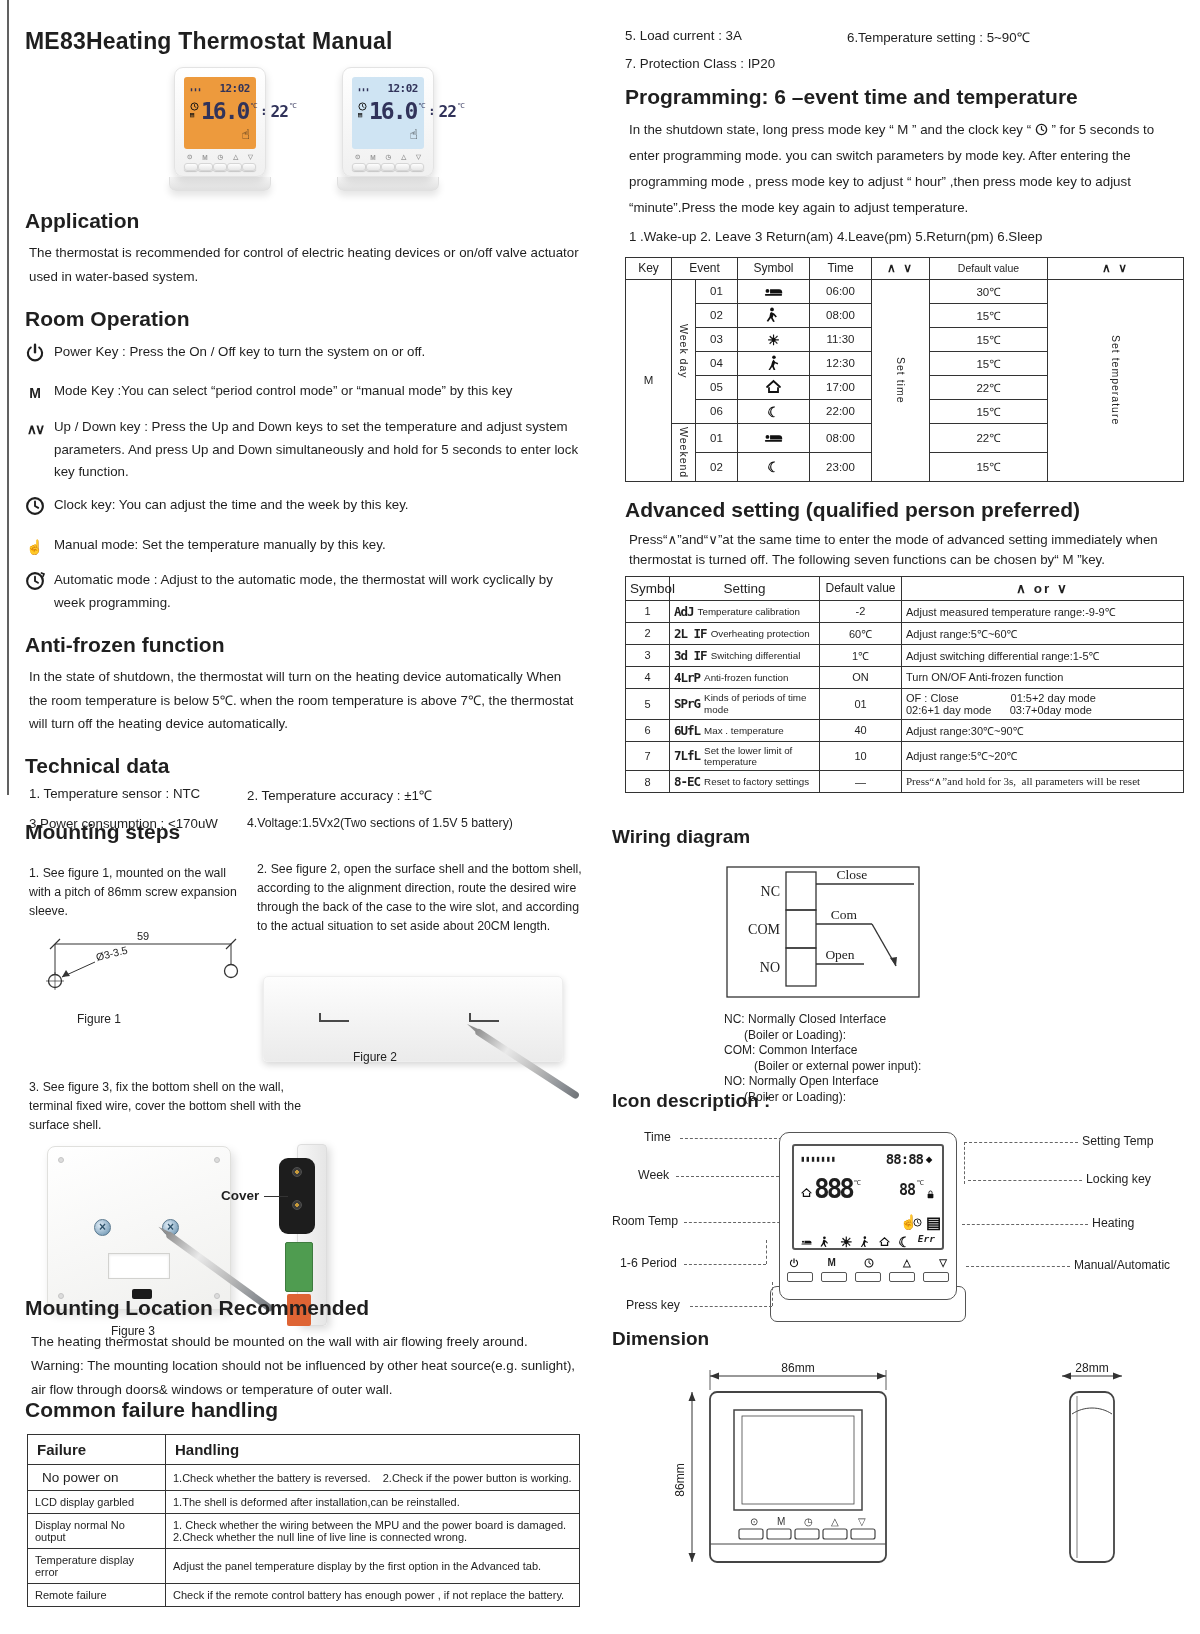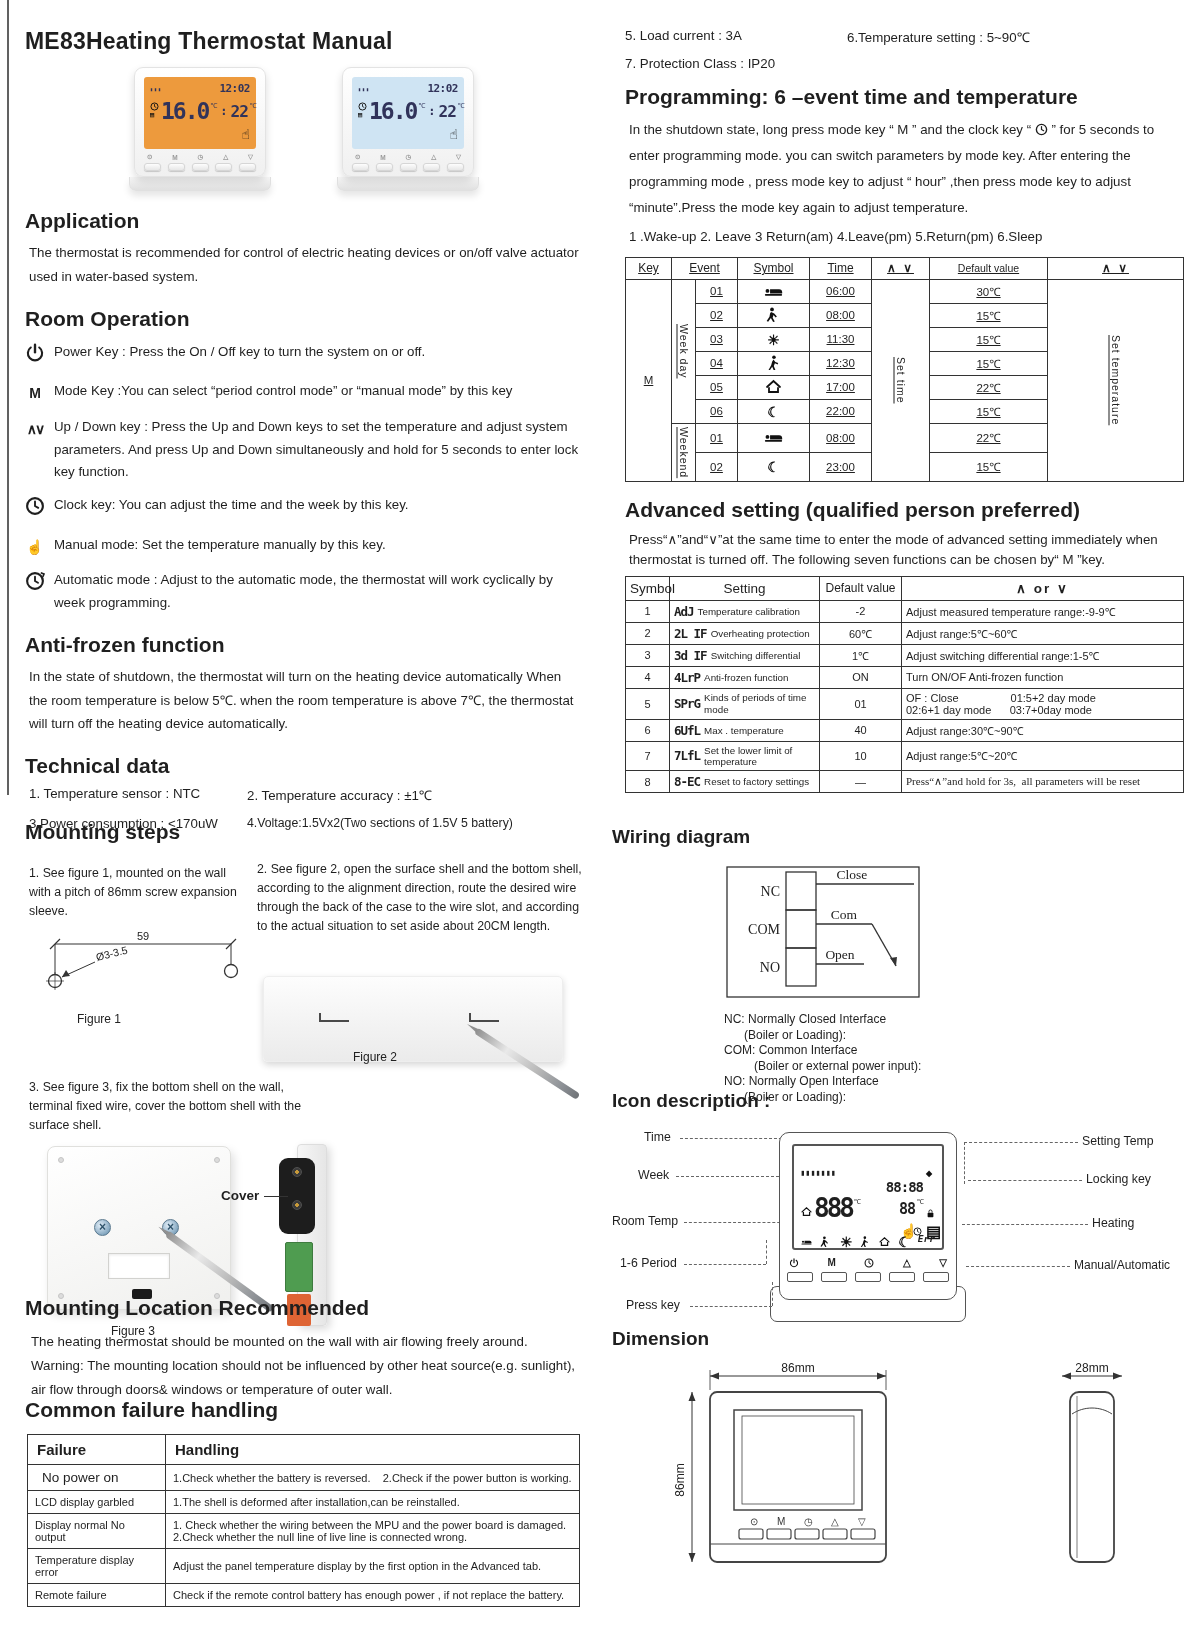--- a/index.html
+++ b/index.html
@@ -15,21 +15,21 @@
   #q-br { left:612px; top:822px; width:578px; height:808px; }
 
   .h1 { font-size:23px; font-weight:bold; text-align:left; margin:14px 0 12px; letter-spacing:.2px; }
   .h2 { font-size:21px; font-weight:bold; margin:18px 0 8px; }
   .h2.sm { font-size:19px; }
   .pbody { font-size:13.3px; line-height:1.8; padding-left:4px; }
   .pbody.tall { line-height:1.95; }
 
   
   .devrow { display:flex; justify-content:center; gap:76px; margin:4px 0 2px; }
-  .device { width:132px; }
+  .device { width:92px; }
   .dev-body { background:linear-gradient(#ffffff,#f0f0f0); border:1px solid #e3e3e3; border-radius:9px;
               box-shadow:0 4px 9px rgba(0,0,0,.14); padding:9px 9px 5px; position:relative; z-index:1; }
   .dev-screen { border-radius:3px; height:72px; padding:5px 6px 3px; color:#31335a;
                 font-family:"DejaVu Sans Mono", monospace; }
   .scr-top { display:flex; justify-content:space-between; align-items:center; }
   .scr-week { font-size:5px; letter-spacing:1px; }
   .scr-time { font-weight:bold; font-size:11px; letter-spacing:-.5px; }
   .scr-main { display:flex; align-items:center; margin-top:3px; gap:2px; }
   .scr-icons { display:flex; flex-direction:column; font-size:7px; line-height:1.3; }
   .scr-big { font-size:23px; font-weight:bold; letter-spacing:-2px; }
@@ -54,21 +54,21 @@
   .inl-ic { display:inline-block; width:13px; height:13px; vertical-align:-2px; }
   .inl-ic svg { width:100%; height:100%; }
 
   
   .tgrid { display:grid; grid-template-columns:218px 1fr; row-gap:12px; font-size:13.3px; margin-top:8px; padding-left:4px; }
   .tgrid2 { display:grid; grid-template-columns:222px 1fr; font-size:13.3px; row-gap:10px; }
   .t7 { font-size:13.3px; margin-top:10px; }
 
   
   table { border-collapse:collapse; table-layout:fixed; }
-  .ptable { width:558px; margin-top:8px;text-decoration:underline; }
+  .ptable { width:558px; margin-top:8px; }
   .ptable td { border:1px solid #333; font-size:11.5px; text-align:center; padding:3px 2px; height:24px; }
   .ptable .ph td { font-size:12px; height:22px; }
   .atable { width:558px; margin-top:6px; }
   .atable td { border:1px solid #333; font-size:11px; text-align:center; padding:3px 4px; }
   .atable .ah td { font-size:13.5px; height:24px; }
   .aset { display:flex; align-items:center; gap:4px; text-align:left; }
   .acode { font-family:"DejaVu Sans Mono", monospace; font-weight:bold; font-size:12.5px; letter-spacing:-1px; white-space:nowrap; }
   .albl { font-size:9.8px; line-height:1.15; }
   .aadj { text-align:left !important; white-space:pre-wrap; }
   .vert { writing-mode:vertical-rl; margin:0 auto; font-size:10.5px; letter-spacing:1px; white-space:nowrap; }
@@ -117,21 +117,21 @@
   .notes { font-size:12px; line-height:1.3; white-space:pre-wrap; }
 
   
   .icond { position:relative; height:198px; }
   .dev2base { position:absolute; left:158px; top:156px; width:196px; height:36px; border:1.8px solid #555; border-radius:7px; background:#fff; }
   .dev2 { position:absolute; left:167px; top:2px; width:178px; height:168px; border:1.8px solid #555; border-radius:10px; background:#fff; z-index:2; }
   .lcd2 { position:absolute; left:12px; right:12px; top:11px; height:106px; border:2.5px solid #555; border-radius:3px;
           padding:5px 7px 4px; display:flex; flex-direction:column; justify-content:space-between; }
   .lr { display:flex; align-items:center; }
   .wkbars { font-size:6.5px; letter-spacing:1.5px; }
-  .t88 { font-family:"DejaVu Sans Mono", monospace; font-weight:bold; font-size:14px; letter-spacing:-1px; margin-left:auto;margin-top:28px; }
+  .t88 { font-family:"DejaVu Sans Mono", monospace; font-weight:bold; font-size:14px; letter-spacing:-1px; margin-left:auto; }
   .wifi { font-size:8px; margin-left:3px; }
   .big88 { font-family:"DejaVu Sans Mono", monospace; font-weight:bold; font-size:26px; letter-spacing:-3px; line-height:.9; }
   .sm88 { font-family:"DejaVu Sans Mono", monospace; font-weight:bold; font-size:15px; letter-spacing:-1px; }
   .dg { font-size:7px; align-self:flex-start; }
   .lcdic { display:inline-block; width:11px; height:11px; color:#111; }
   .lcdic svg { width:100%; height:100%; }
   .lcdic.s9 { width:9px; height:9px; }
   .permir { display:flex; justify-content:space-between; align-items:center; }
   .errtx { font-size:9.5px; font-weight:bold; font-style:italic; font-family:"DejaVu Sans Mono",monospace; }
   .keys2 { position:absolute; left:9px; right:9px; top:124px; display:flex; justify-content:space-between;

